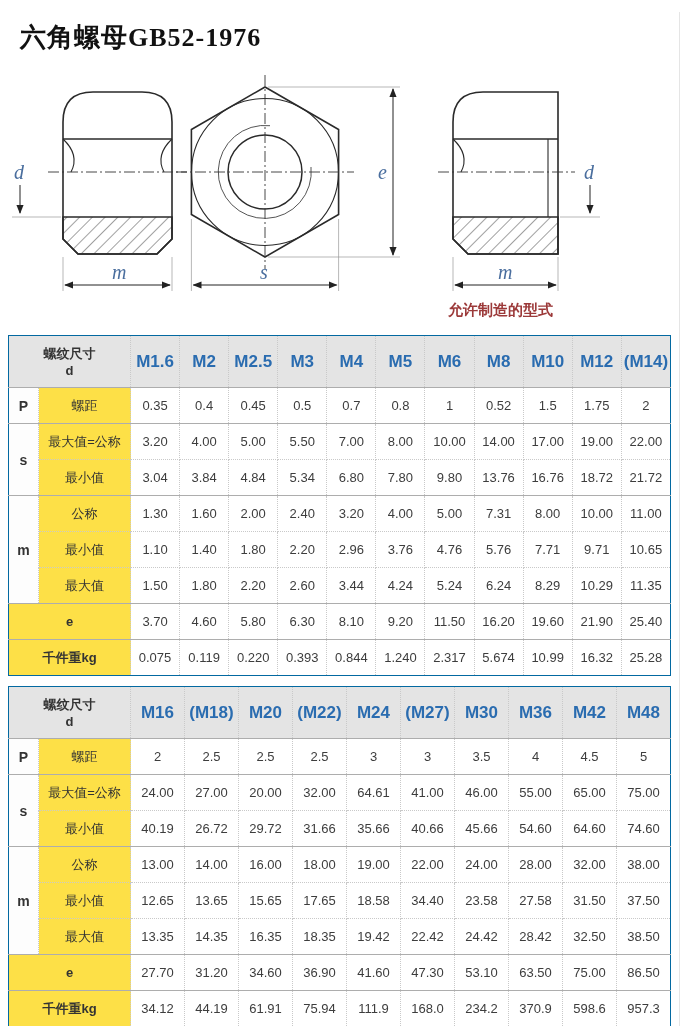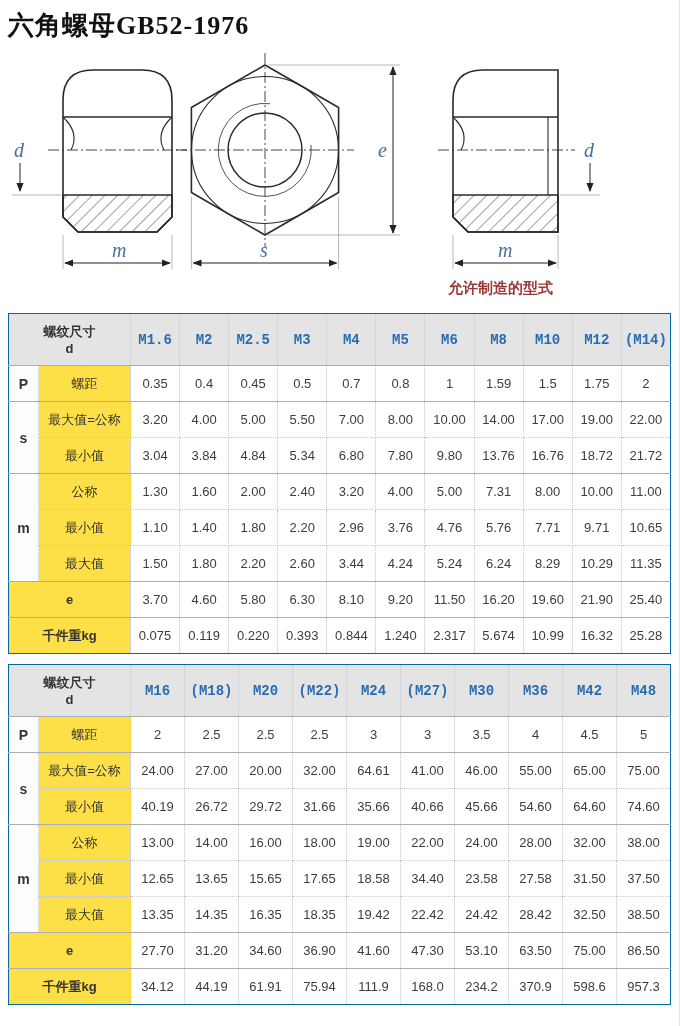--- a/index.html
+++ b/index.html
@@ -1,24 +1,24 @@
 <!DOCTYPE html>
 <html><head>
 <meta charset="utf-8">
 <style>
   html,body{margin:0;padding:0;background:#fff;}
   body{width:680px;font-family:"Liberation Sans",sans-serif;color:#333;}
   .page{width:680px;min-height:1026px;background:#fff;box-sizing:border-box;border-right:1px solid #e5e5e5;}
-  .title{font-family:"Liberation Serif",serif;font-weight:bold;font-size:26px;color:#111;margin:0;padding:8px 0 0 8px;letter-spacing:1px;}
+  .title{font-family:"Liberation Serif",serif;font-weight:bold;font-size:26px;color:#111;margin:12px;padding:8px 0 0 8px;letter-spacing:1px;}
   .drawing-wrap{width:680px;height:258px;margin-top:2px;}
   .tables{padding:0 8px;}
   table{border-collapse:collapse;width:100%;table-layout:fixed;font-size:13px;color:#333;border:1px solid #0369a1;margin-top:10px;}
   th,td{border:1px dotted #c9c9c9;text-align:center;padding:0 2px;height:36px;background:#fff;font-weight:normal;box-sizing:border-box;}
   thead th{background:#e4e4e4;border-bottom:1px solid #adadad;height:52px;}
-  th.colhead{color:#2a6cb0;font-weight:bold;font-size:14px;font-family:Liberation Mono, monospace;}
+  th.colhead{color:#2a6cb0;font-weight:bold;font-size:17px;}
   th.corner{color:#333;font-weight:bold;line-height:17px;}
   th.corner .corner-d{font-weight:bold;}
   th.group{background:#fdfdfd;font-weight:bold;font-size:14px;border-right:1px dotted #c9c9c9;}
   th.rowlab{background:#fde047;}
   th.rowlab.wide{font-weight:bold;}
   tr.group-start th, tr.group-start td{border-top:1px solid #adadad;}
   td.val{color:#3d3d3d;}
   .dimtext{font-family:"Liberation Serif",serif;font-style:italic;font-size:20px;fill:#4a6e9e;}
   .cap{font-family:"Liberation Serif",serif;font-size:15px;fill:#9c3a3a;font-weight:bold;}
 </style>
@@ -144,21 +144,21 @@
           <tr class="group-start">
             <th rowspan="1" class="group">P</th>
             <th class="rowlab">螺距</th>
             <td class="val">0.35</td>
             <td class="val">0.4</td>
             <td class="val">0.45</td>
             <td class="val">0.5</td>
             <td class="val">0.7</td>
             <td class="val">0.8</td>
             <td class="val">1</td>
-            <td class="val">1.59</td>
+            <td class="val">0.52</td>
             <td class="val">1.5</td>
             <td class="val">1.75</td>
             <td class="val">2</td>
           </tr>
           <tr class="group-start">
             <th rowspan="2" class="group">s</th>
             <th class="rowlab">最大值=公称</th>
             <td class="val">3.20</td>
             <td class="val">4.00</td>
             <td class="val">5.00</td>

